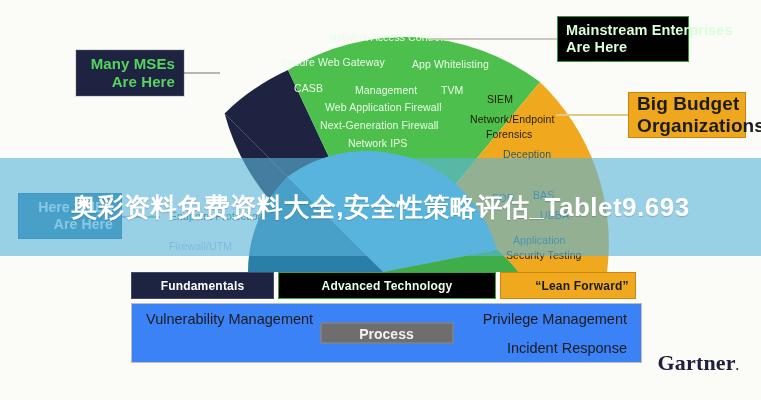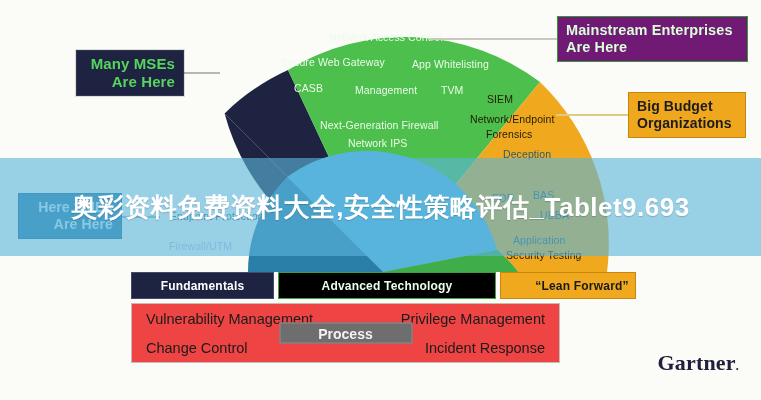--- a/index.html
+++ b/index.html
@@ -27,28 +27,28 @@
   }
   .callout span { display:block; white-space:nowrap; }
 
   #box-mses {
     left:76px; top:50px; width:108px; height:46px;
     background:#1d2340; border:1px solid #2d3350;
     color:#57d45e; font-size:15px; text-align:right;
     box-shadow:0 0 0 1px rgba(0,0,0,.12);
   }
   #box-mainstream {
-    left:557px; top:16px; width:191px; height:46px;
-    background:#701a75; border:1px solid #2f9a33;
+    left:557px; top:16px; width:132px; height:46px;
+    background:#000000; border:1px solid #2f9a33;
     color:#d8ffd8; font-size:14.5px; text-align:left;
   }
   #box-bigbudget {
     left:628px; top:92px; width:118px; height:46px;
     background:#efa81e; border:1px solid #c8860e;
-    color:#1c1c1c; font-size:14px; text-align:left;
+    color:#1c1c1c; font-size:19px; text-align:left;
   }
   #box-smbs {
     left:18px; top:193px; width:104px; height:46px;
     background:#2a7fa8; border:1px solid #1e6a90;
     color:#cfe8f4; font-size:14px; text-align:right;
   }
 
   
   .leader { position:absolute; background:#b8b8ac; z-index:6; }
   #lead-mses      { left:184px; top:72px;  width:36px;  height:2px; }
@@ -63,22 +63,22 @@
     display:flex; align-items:center; justify-content:center;
     font-weight:bold; font-size:12px; letter-spacing:.2px;
     border:1px solid rgba(0,0,0,.35);
   }
   #cell-fundamentals { width:143px; background:#1d2340; color:#ffffff; border-color:#434a6b; }
   #cell-advanced     { flex:1;      background:#000000; color:#e9ffe9; border-color:#3ba33b; }
   #cell-lean         { width:136px; background:#f0a91f; color:#1a1a1a; border-color:#c9880c;padding-left:28px; }
 
   
   #process-block {
-    position:absolute; left:131px; top:303px; width:429px; height:60px;
-    background:#ef4444; z-index:8;
+    position:absolute; left:131px; top:303px; width:511px; height:60px;
+    background:#3b82f6; z-index:8;
     border:1px solid #c2beb7;
   }
   .pm-label {
     position:absolute; font-size:14.5px; color:#1b1b1b; white-space:nowrap;
   }
   #pm-vuln      { left:14px;  top:7px; }
   #pm-priv      { right:14px; top:7px; }
   #pm-change    { left:14px;  bottom:6px; }
   #pm-incident  { right:14px; bottom:6px; }
   #process-pill {
@@ -158,20 +158,21 @@
       <path d="M 383 272 L 518 272 A 135 135 0 0 0 497 250 L 383 272 Z" fill="#3fae4a"></path>
     </g>
   </svg>
 
   <div class="fanlabel lbl-green" style="left:329px; top:31px;">Network Access Control</div>
   <div class="fanlabel lbl-green" style="left:281px; top:56px;">Secure Web Gateway</div>
   <div class="fanlabel lbl-green" style="left:412px; top:58px;">App Whitelisting</div>
   <div class="fanlabel lbl-green" style="left:294px; top:82px;">CASB</div>
   <div class="fanlabel lbl-green" style="left:355px; top:84px;">Management</div>
   <div class="fanlabel lbl-green" style="left:441px; top:84px;">TVM</div>
+  <div class="fanlabel lbl-green" style="left:325px; top:101px;">Web Application Firewall</div>
   <div class="fanlabel lbl-green" style="left:320px; top:119px;">Next-Generation Firewall</div>
   <div class="fanlabel lbl-green" style="left:348px; top:137px;">Network IPS</div>
 
   <div class="fanlabel lbl-orange" style="left:487px; top:93px;">SIEM</div>
   <div class="fanlabel lbl-orange" style="left:470px; top:113px;">Network/Endpoint</div>
   <div class="fanlabel lbl-orange" style="left:486px; top:128px;">Forensics</div>
   <div class="fanlabel lbl-teal" style="left:503px; top:148px;">Deception</div>
   <div class="fanlabel lbl-teal" style="left:492px; top:192px;">EDR</div>
   <div class="fanlabel lbl-teal" style="left:533px; top:189px;">BAS</div>
   <div class="fanlabel lbl-teal" style="left:540px; top:209px;">UEBA</div>
@@ -208,21 +209,20 @@
 
   <div id="band">
     <div class="band-cell" id="cell-fundamentals">Fundamentals</div>
     <div class="band-cell" id="cell-advanced">Advanced Technology</div>
     <div class="band-cell" id="cell-lean">“Lean Forward”</div>
   </div>
 
   <div id="process-block">
     <div class="pm-label" id="pm-vuln">Vulnerability Management</div>
     <div class="pm-label" id="pm-priv">Privilege Management</div>
-    <div class="pm-label" id="pm-change">Change Control</div>
     <div class="pm-label" id="pm-incident">Incident Response</div>
     <div id="process-pill">Process</div>
   </div>
 
   <div id="gartner">
     <span>Gartner</span><span class="dot">.</span>
   </div>
 
   <div id="wm-band"></div>
   <div id="wm-text">奥彩资料免费资料大全,安全性策略评估_Tablet9.693</div>

